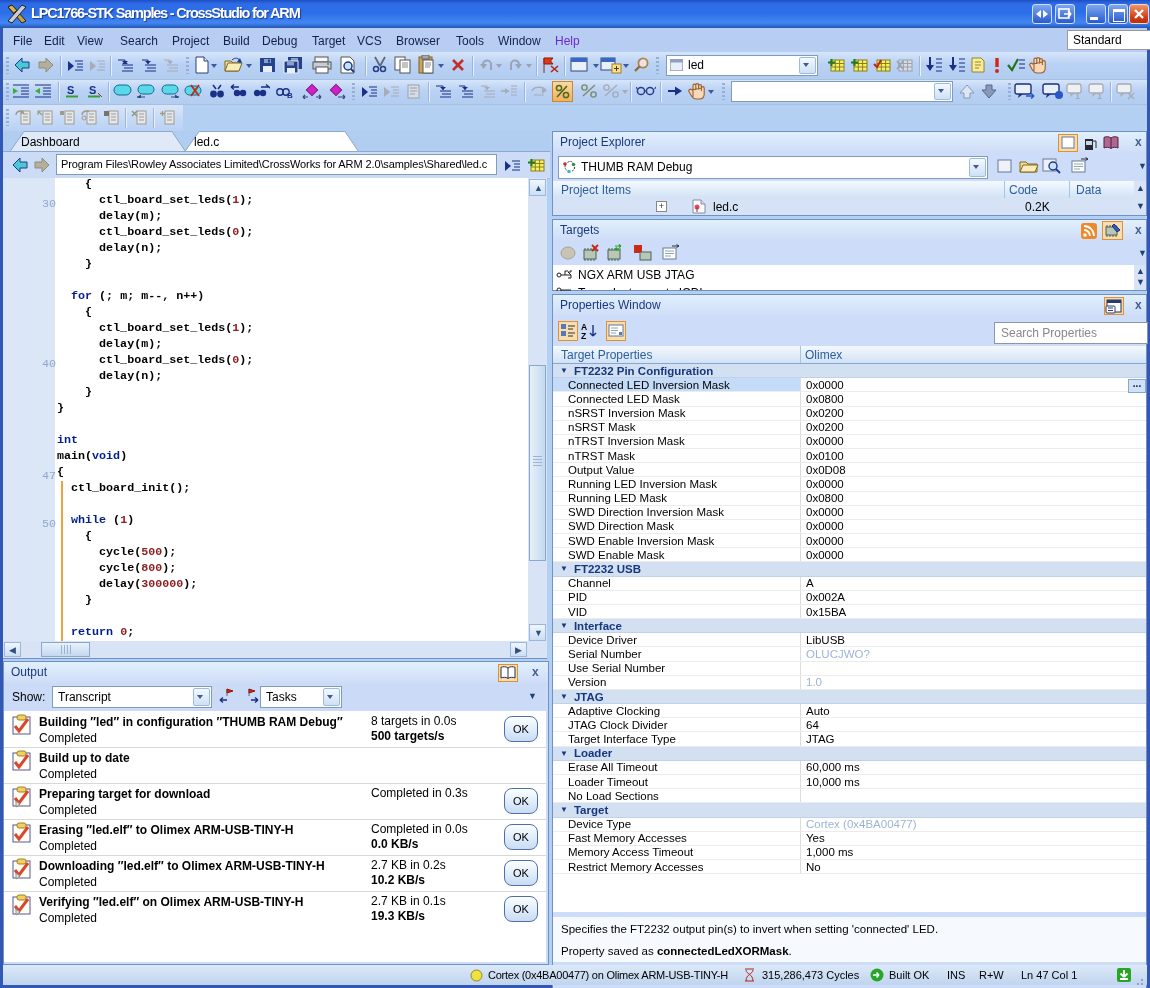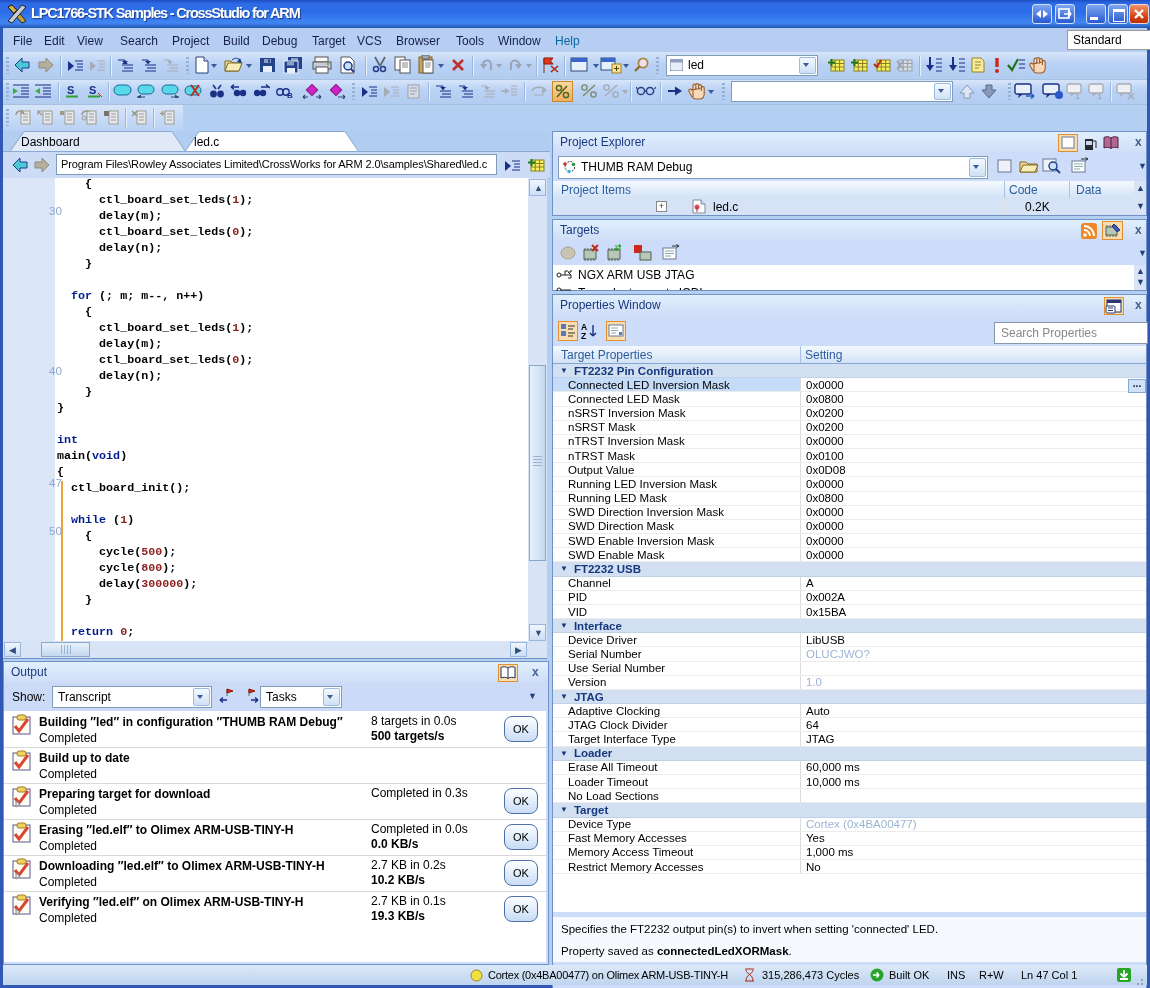--- a/index.html
+++ b/index.html
@@ -75,21 +75,21 @@
 <div class="ab" style="top:34px;left:77px;font-size:12px;color:#14204c">View</div>
 <div class="ab" style="top:34px;left:120px;font-size:12px;color:#14204c">Search</div>
 <div class="ab" style="top:34px;left:172px;font-size:12px;color:#14204c">Project</div>
 <div class="ab" style="top:34px;left:223px;font-size:12px;color:#14204c">Build</div>
 <div class="ab" style="top:34px;left:262px;font-size:12px;color:#14204c">Debug</div>
 <div class="ab" style="top:34px;left:312px;font-size:12px;color:#14204c">Target</div>
 <div class="ab" style="top:34px;left:357px;font-size:12px;color:#14204c">VCS</div>
 <div class="ab" style="top:34px;left:396px;font-size:12px;color:#14204c">Browser</div>
 <div class="ab" style="top:34px;left:456px;font-size:12px;color:#14204c">Tools</div>
 <div class="ab" style="top:34px;left:498px;font-size:12px;color:#14204c">Window</div>
-<div class="ab" style="top:34px;left:555px;font-size:12px;color:#0369a1">Help</div>
+<div class="ab" style="top:34px;left:555px;font-size:12px;color:#6d28d9">Help</div>
 <div class="combo" style="left:1067px;top:30px;width:83px;height:18px;border-color:#9a9a9a">
       <span style="position:absolute;left:5px;top:2px;font-size:12px">Standard</span>
     </div>
 
 <div class="tb" style="top:52px;height:27px;border-bottom:1px solid #a8c0e0"></div>
 <div class="grip" style="left:6px;top:57px;height:17px"></div>
 <div class="ic" style="left:14px;top:57px">
       <svg width="17" height="16">
         <polygon points="8,1 8,5 15,5 15,11 8,11 8,15 1,8" fill="#4cc8d4" stroke="#1a3c8c"></polygon>
       </svg>
@@ -685,21 +685,21 @@
           <rect x="4" y="4" width="13" height="11" fill="#f8f060"></rect>
           <path d="M4 7.5h13M4 11h13M8.3 4v11M12.6 4v11" stroke-width="1"></path>
         </g>
         <path d="M1 6.5h7M4.5 3v7" stroke="#207820" stroke-width="2"></path>
       </svg>
     </div>
 
 <div class="ab" style="left:3px;top:178px;width:525px;height:463px;background:#fff"></div>
 <div class="ab" style="left:3px;top:178px;width:52px;height:463px;background:#dbe6f7"></div>
 <div class="ab" style="left:61px;top:481px;width:2px;height:160px;background:#e8a440"></div>
-<pre class="ab" style="left:38px;top:176px;margin:11px;font-family:Liberation Sans, sans-serif;font-size:11.7px;font-weight:normal;line-height:16px;color:#90a8cc">&nbsp;
+<pre class="ab" style="left:38px;top:176px;margin:4px;font-family:Liberation Mono, monospace;font-size:11.7px;font-weight:normal;line-height:16px;color:#90a8cc">&nbsp;
 30
 
 
 
 
 
 
 
 
 
@@ -1069,21 +1069,21 @@
           <rect x="2" y="3" width="14" height="11" fill="#fff" stroke="#687898"></rect>
           <path d="M4 6h7M4 8.5h7M4 11h5" stroke="#8aa"></path>
           <rect x="12" y="10" width="3" height="3" fill="#5878b8"></rect>
         </svg>
       </div>
  <div class="combo" style="left:441px;top:27px;width:152px;height:20px;border-color:#8898a8">
         <span style="position:absolute;left:6px;top:3px;color:#888">Search Properties</span>
       </div>
  <div class="ab" style="left:0;top:51px;width:593px;height:17px;background:linear-gradient(#f4f9fe,#d2e2f6);border-bottom:1px solid #88a8d4">
   <span class="hcell ab" style="left:8px;top:2px">Target Properties</span>
-        <span class="hcell ab" style="left:252px;top:2px">Setting</span>
+        <span class="hcell ab" style="left:252px;top:2px">Olimex</span>
   <div class="ab" style="left:247px;top:0;width:1px;height:17px;background:#a8c4e4"></div>
  </div>
  <div class="ab" id="grid" style="left:0;top:69px;width:593px;height:548px;background:#fff">
 <div class="pr pg">
           <span class="n"><em>▼</em>FT2232 Pin Configuration</span>
         </div>
 <div class="pr psel">
           <span class="n">Connected LED Inversion Mask</span>
           <span class="v">0x0000</span>
           <span style="position:absolute;right:0;top:1px;width:16px;height:12px;background:#cfe2f8;border:1px solid #88a8d0;font-size:10px;font-weight:bold;line-height:7px;text-align:center;color:#101840">...</span>

